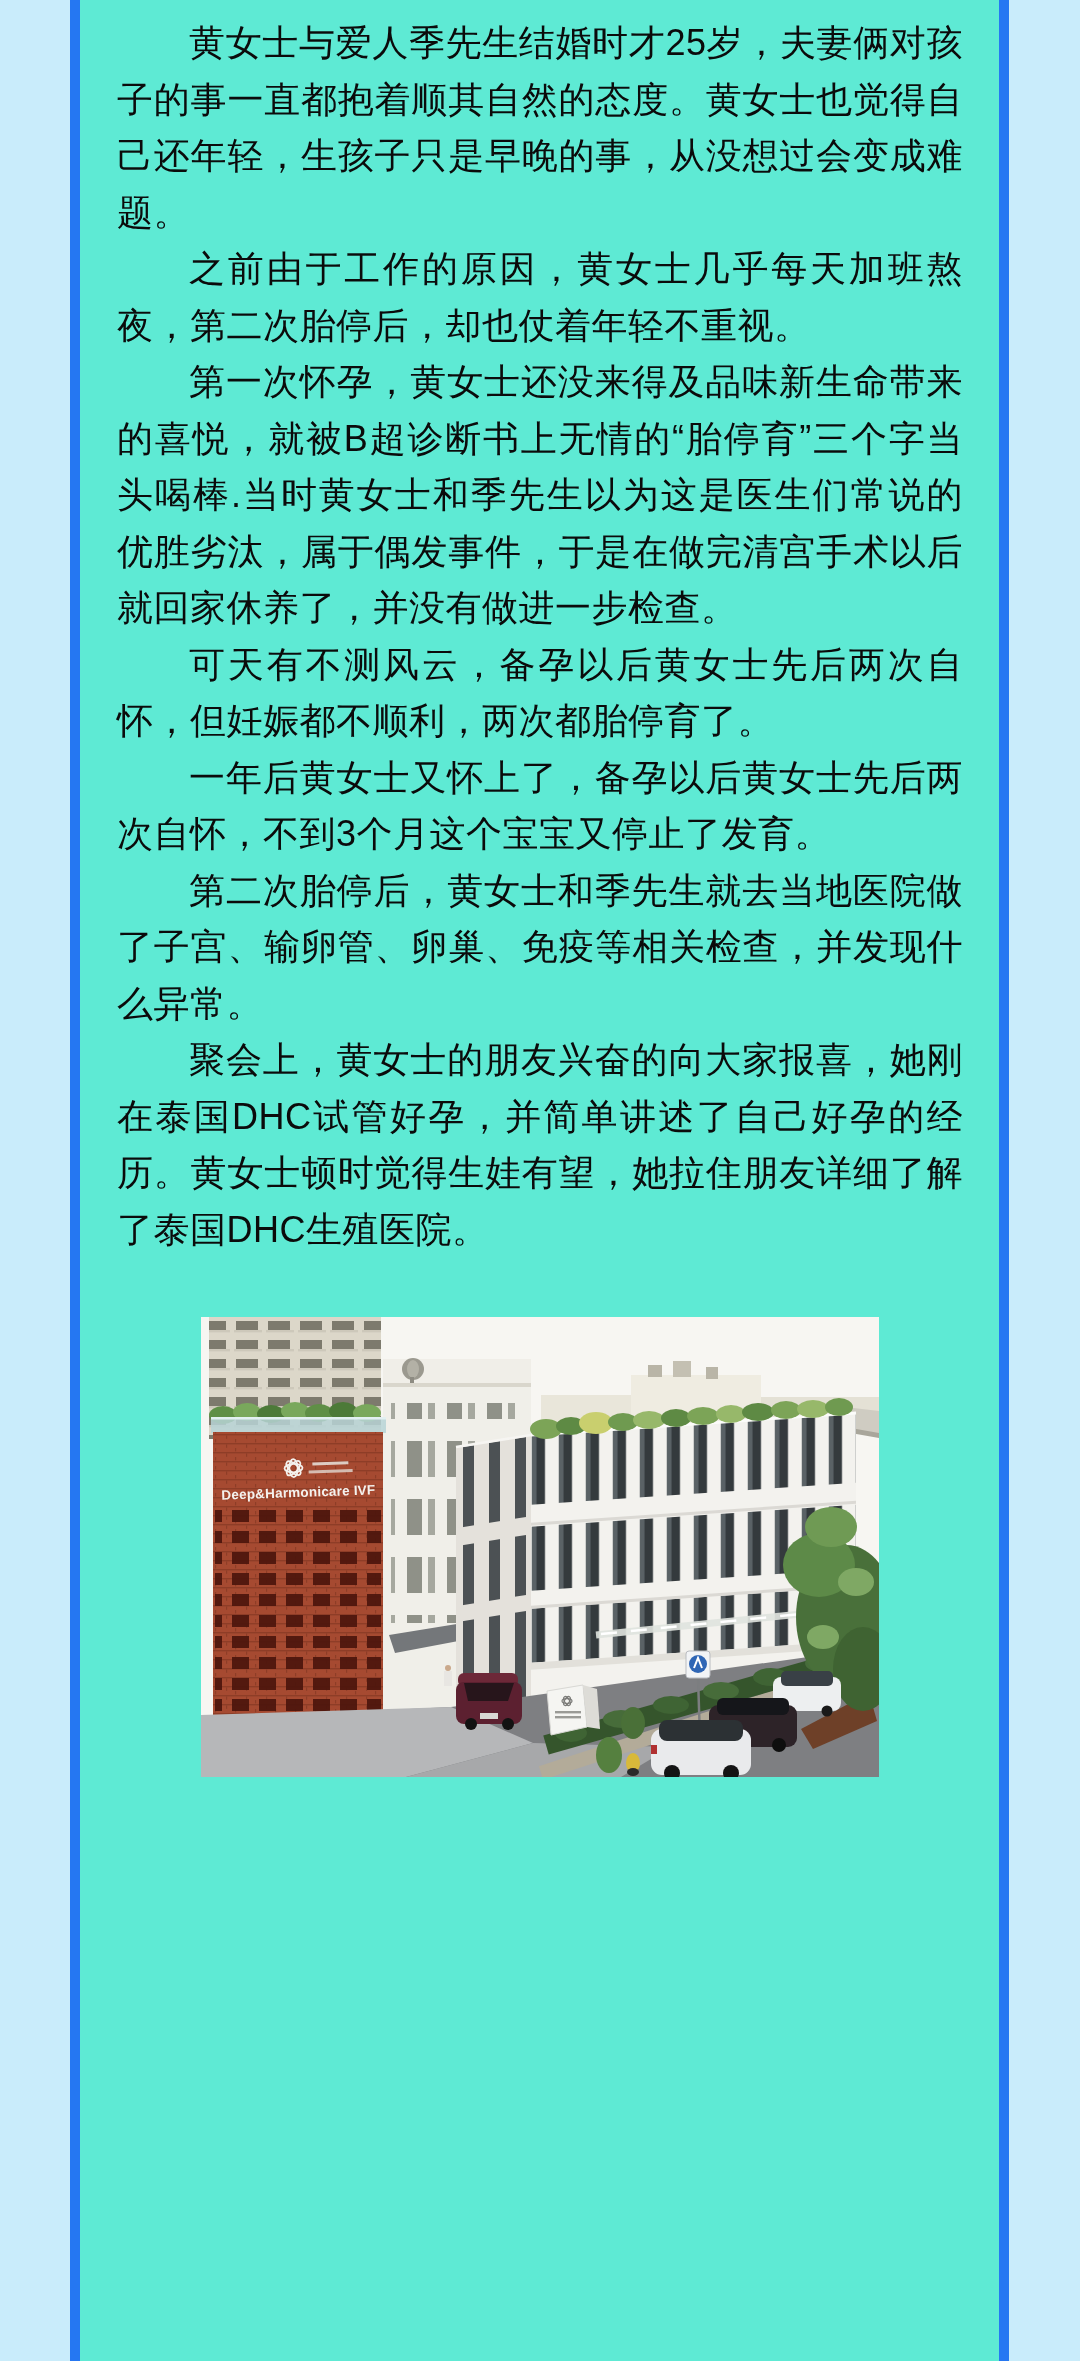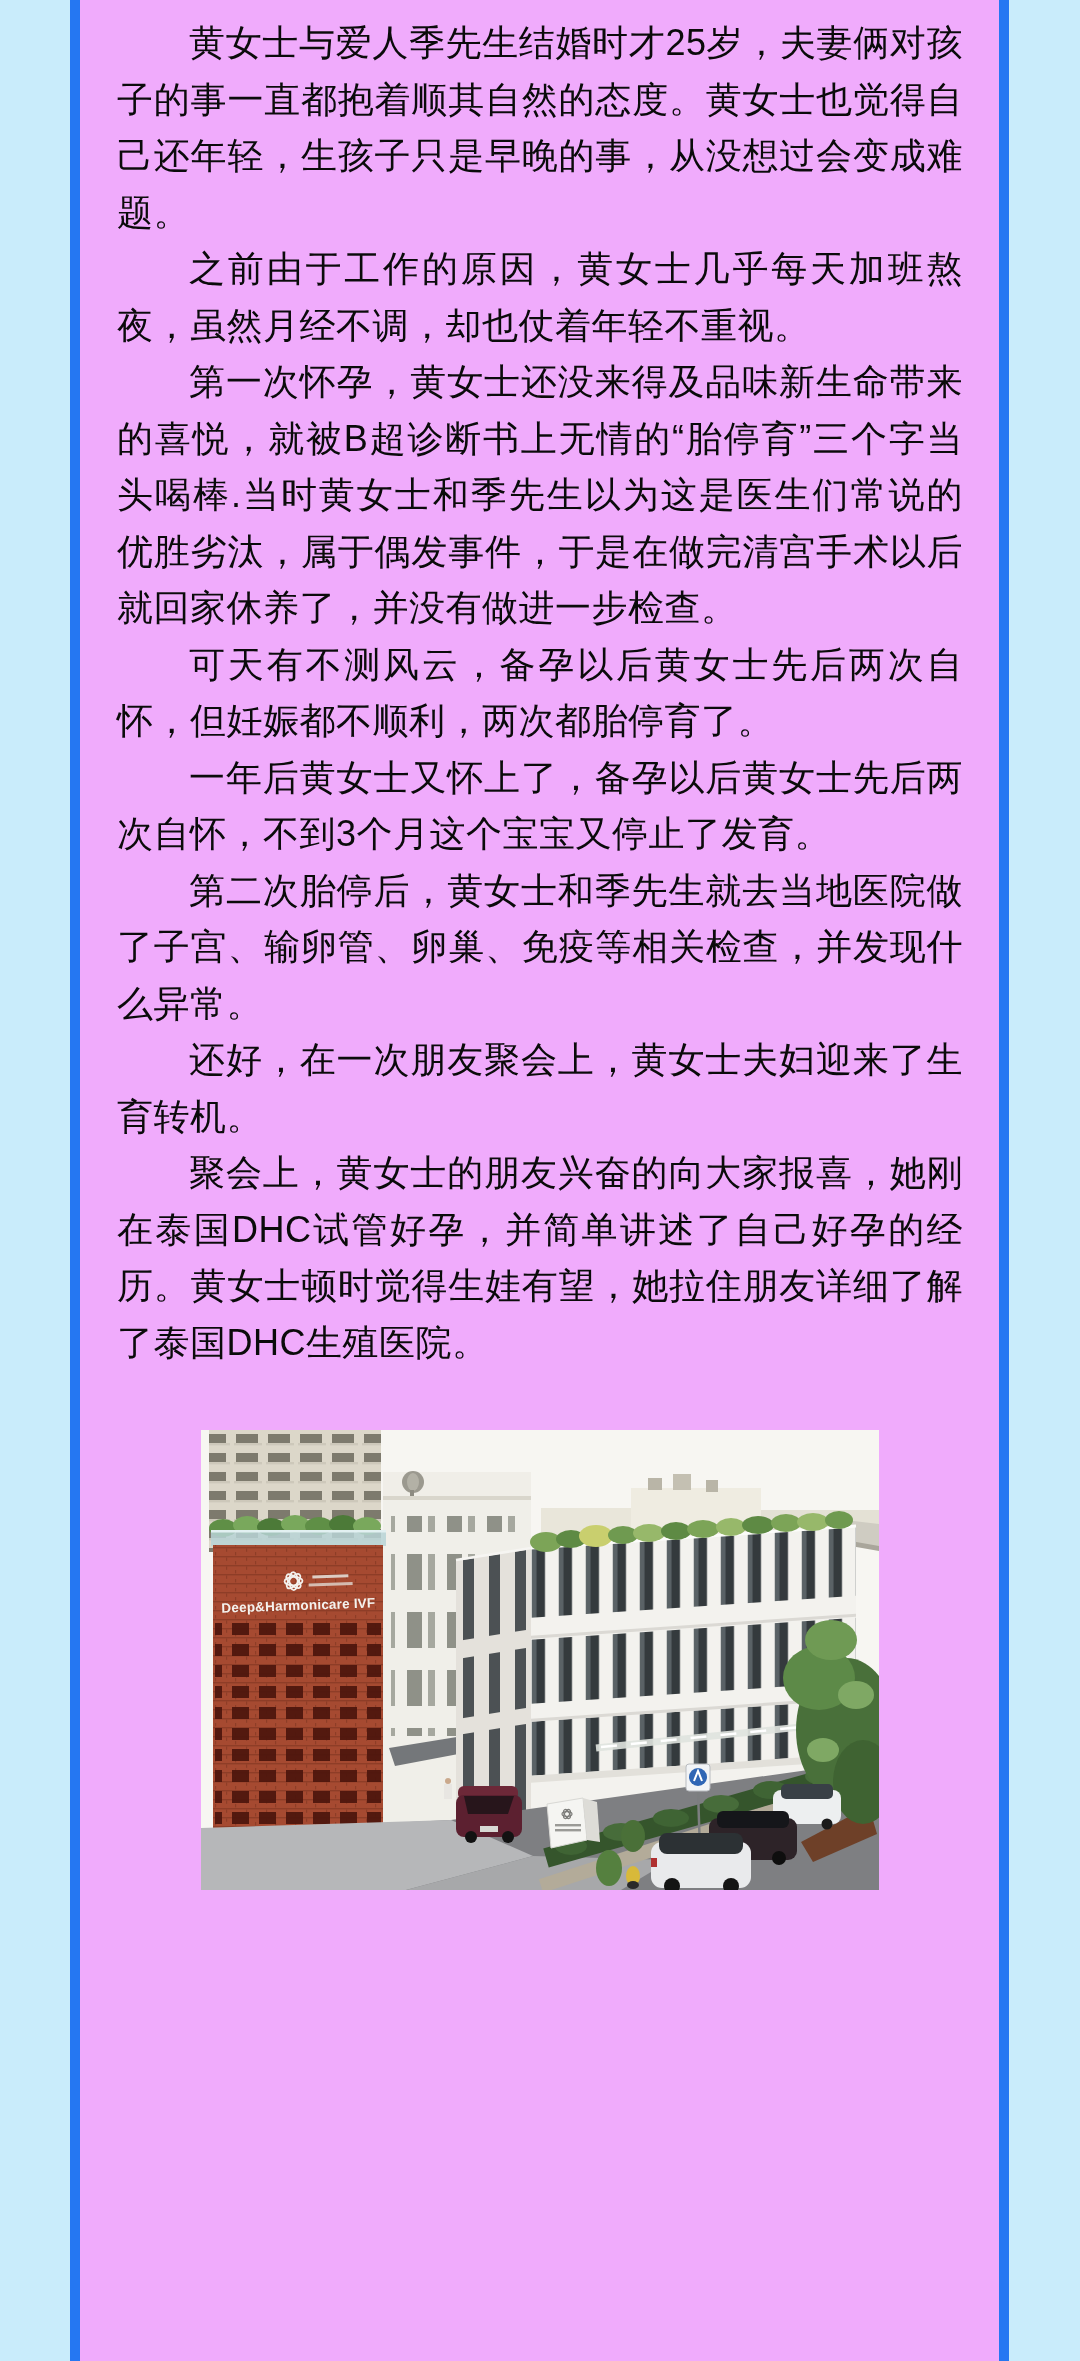--- a/index.html
+++ b/index.html
@@ -7,21 +7,21 @@
     width:1080px;height:2361px;position:relative;
     background:#c9ecfb;
     font-family:"Liberation Sans","DejaVu Sans",sans-serif;
     overflow:hidden;
   }
   .stripe{position:absolute;top:0;width:10px;height:2361px;background:#2577f2;}
   .stripe-left{left:70px;}
   .stripe-right{left:999px;}
   .content{
     position:absolute;left:80px;top:0;width:919px;height:2361px;
-    background:#f0abfc;
+    background:#5eead4;
   }
   .article{
     padding:15px 36px 0 37px;
     font-size:36px;
     line-height:56.5px;
     color:#0b0b0b;
     text-align:justify;
     letter-spacing:0.5px;
   }
   .article p{margin:0;text-indent:2em;}
@@ -33,26 +33,25 @@
 </style>
 </head>
 <body>
 
 <div class="stripe stripe-left"></div>
 <div class="stripe stripe-right"></div>
 
 <div class="content">
   <div class="article">
       <p>黄女士与爱人季先生结婚时才25岁，夫妻俩对孩子的事一直都抱着顺其自然的态度。黄女士也觉得自己还年轻，生孩子只是早晚的事，从没想过会变成难题。</p>
-      <p>之前由于工作的原因，黄女士几乎每天加班熬夜，虽然月经不调，却也仗着年轻不重视。</p>
+      <p>之前由于工作的原因，黄女士几乎每天加班熬夜，第二次胎停后，却也仗着年轻不重视。</p>
       <p>第一次怀孕，黄女士还没来得及品味新生命带来的喜悦，就被B超诊断书上无情的“胎停育”三个字当头喝棒.当时黄女士和季先生以为这是医生们常说的优胜劣汰，属于偶发事件，于是在做完清宫手术以后就回家休养了，并没有做进一步检查。</p>
       <p>可天有不测风云，备孕以后黄女士先后两次自怀，但妊娠都不顺利，两次都胎停育了。</p>
       <p>一年后黄女士又怀上了，备孕以后黄女士先后两次自怀，不到3个月这个宝宝又停止了发育。</p>
       <p>第二次胎停后，黄女士和季先生就去当地医院做了子宫、输卵管、卵巢、免疫等相关检查，并发现什么异常。</p>
-      <p>还好，在一次朋友聚会上，黄女士夫妇迎来了生育转机。</p>
       <p>聚会上，黄女士的朋友兴奋的向大家报喜，她刚在泰国DHC试管好孕，并简单讲述了自己好孕的经历。黄女士顿时觉得生娃有望，她拉住朋友详细了解了泰国DHC生殖医院。</p>
     </div>
 
   <div class="photo-wrap">
     <svg viewBox="0 0 678 460" width="678" height="460">
       <defs>
         <pattern id="bgw" width="32" height="19" patternUnits="userSpaceOnUse">
           <rect x="3" y="4" width="22" height="9" fill="#7d7a6d"></rect>
           <rect x="1" y="13" width="28" height="2.4" fill="#cdc8ba"></rect>
         </pattern>

